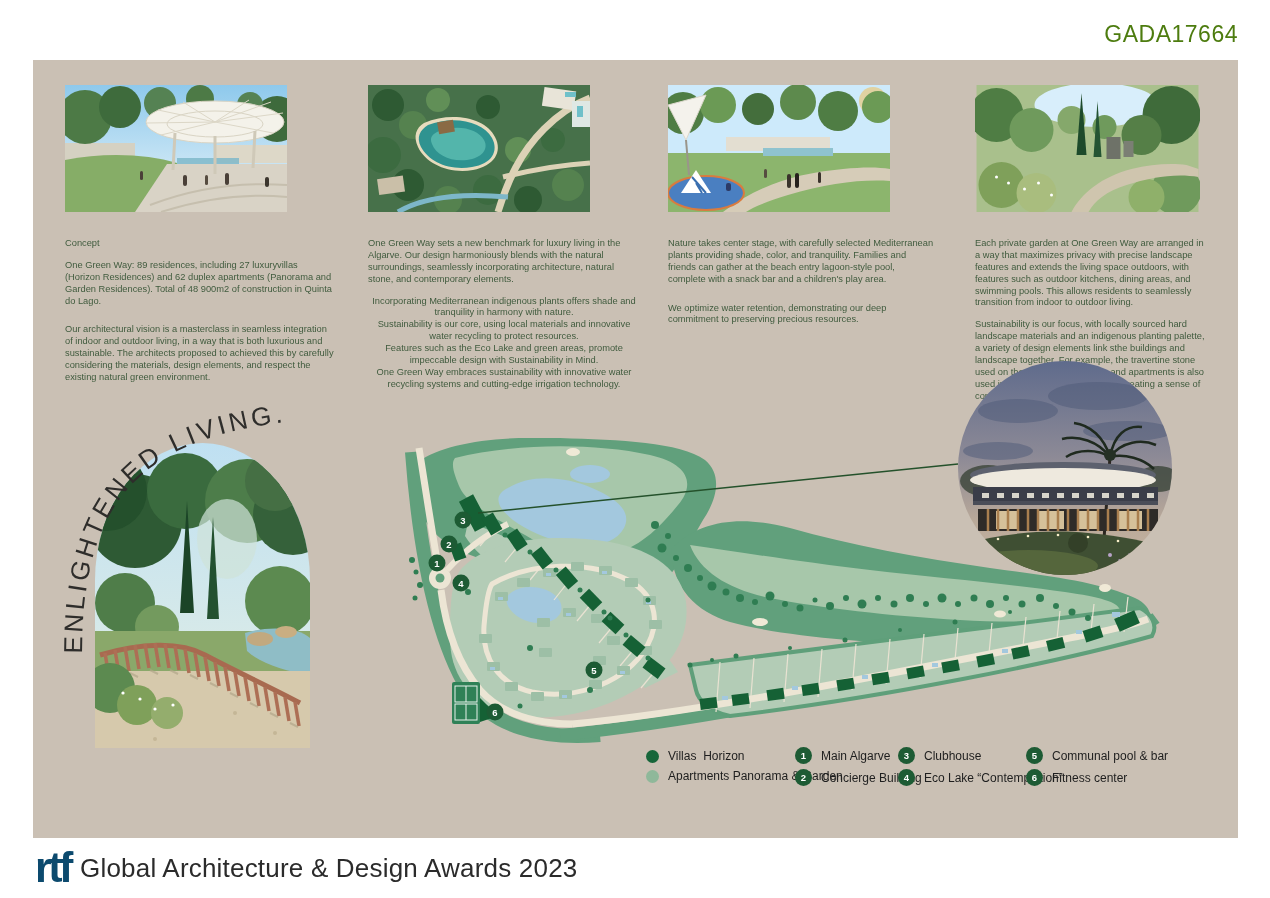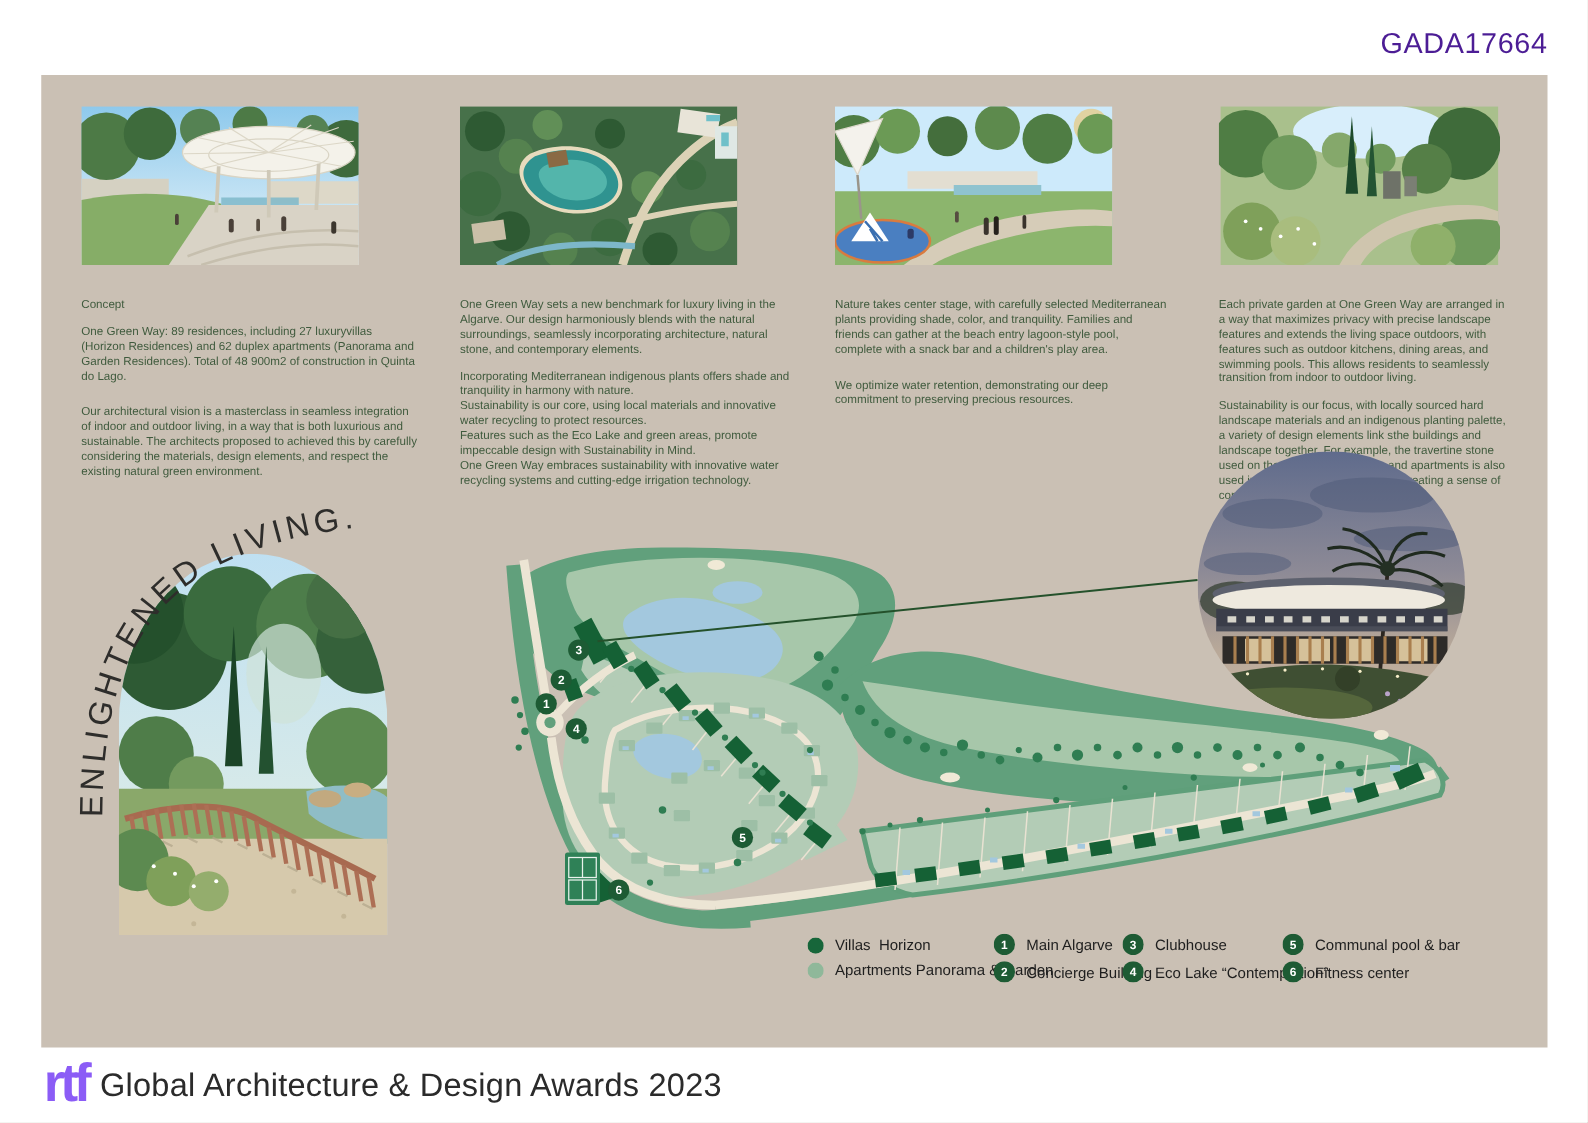--- a/index.html
+++ b/index.html
@@ -1,36 +1,36 @@
 <!DOCTYPE html>
 <html><head>
 <meta charset="utf-8">
 <style>
   html,body{margin:0;padding:0;background:#ffffff;}
   .page{position:relative;width:1270px;height:898px;background:#ffffff;overflow:hidden;
         font-family:"Liberation Sans",sans-serif;}
   .abs{position:absolute;}
   .board{left:33px;top:60px;width:1205px;height:778px;background:#cac0b4;}
-  .award-code{top:21px;right:32px;font-size:23px;color:#4c1d95;letter-spacing:.5px;}
+  .award-code{top:21px;right:32px;font-size:23px;color:#4d7c0f;letter-spacing:.5px;}
   .photo{overflow:hidden;}
   .photo svg{display:block;width:100%;height:100%;}
   .tcol{font-size:9.3px;line-height:1.28;color:#3f5a3d;}
   .tcol p{margin:0 0 10px 0;}
-  .tcol p.tight{margin:0;}
+  .tcol p.tight{margin:0;text-align:center;}
   .tcol p.gap{margin-top:17px;}
   .tcol .ctitle{margin-bottom:10px;}
   .arch{overflow:hidden;border-radius:108px 108px 0 0 / 138px 138px 0 0;}
   .arch svg{display:block;width:100%;height:100%;}
   .circle-photo{border-radius:50%;overflow:hidden;}
   .circle-photo svg{display:block;width:100%;height:100%;}
   .lg-item{position:absolute;display:flex;align-items:center;}
   .lg-label{font-size:12px;color:#1e1e1e;margin-left:9px;white-space:pre;}
   .lg-dot{width:13px;height:13px;flex:0 0 13px;}
   .lg-marker{width:17px;height:17px;flex:0 0 17px;}
-  .footer-logo{left:35px;top:843px;font-size:43px;font-weight:800;letter-spacing:-3.5px;color:#8b5cf6;}
+  .footer-logo{left:35px;top:843px;font-size:43px;font-weight:800;letter-spacing:-3.5px;color:#0c4a6e;}
   .footer-text{left:80px;top:853px;font-size:26px;color:#2b2b2b;letter-spacing:.2px;}
 </style>
 </head>
 <body>
 
 <div class="page">
 
   <div class="abs award-code">GADA17664</div>
 
   <div class="abs board"></div>

